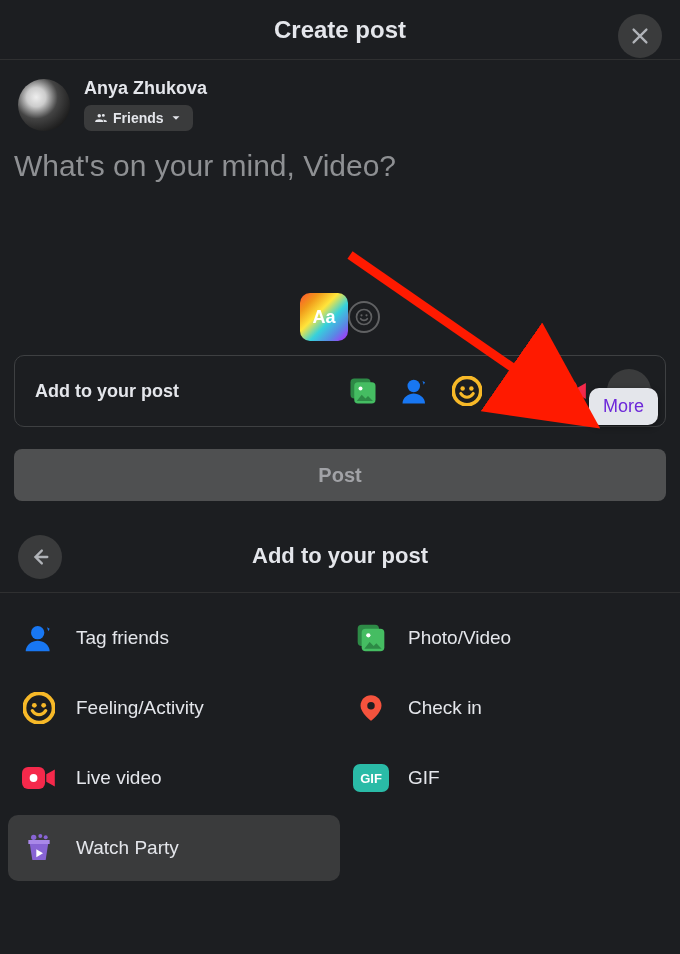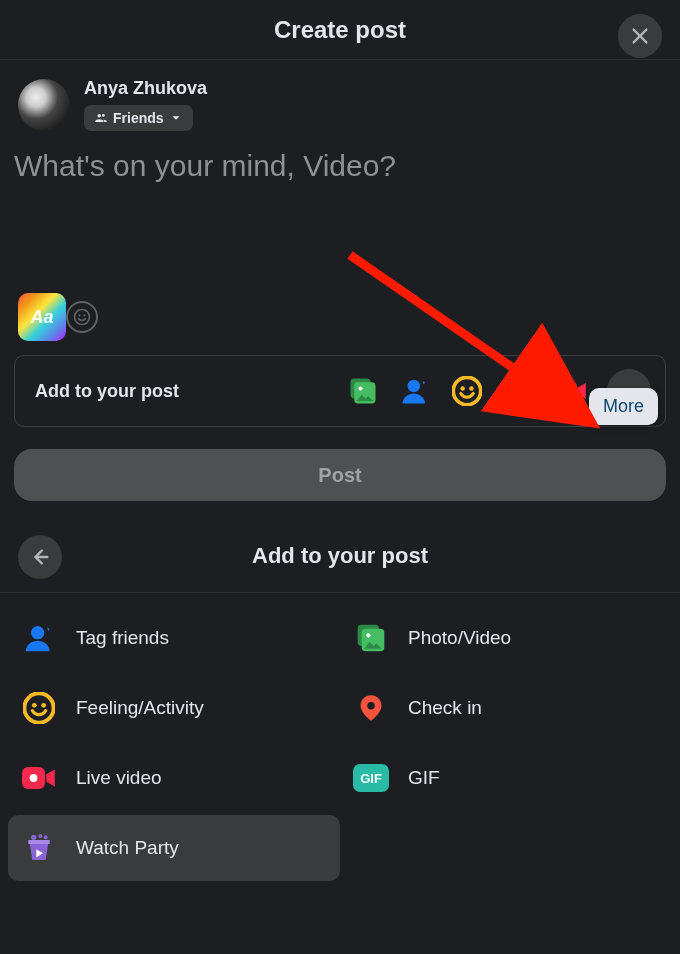--- a/index.html
+++ b/index.html
@@ -71,23 +71,22 @@
     padding: 6px 18px 0 14px;
     min-height: 150px;
   }
   .placeholder {
     font-size: 30px;
     color: #8e9093;
   }
   .bg-picker-row {
     display: flex;
     align-items: center;
-    justify-content: flex-start;
+    justify-content: center;
     padding: 0 18px 14px 18px;
-    font-style: italic;
   }
   .bg-chip {
     width: 48px;
     height: 48px;
     border-radius: 10px;
     background: linear-gradient(135deg, #ff512f, #f09819, #ffe53b, #36d1dc, #5b86e5, #b721ff);
     display: flex;
     align-items: center;
     justify-content: center;
     font-weight: 700;
@@ -121,21 +120,21 @@
     background: #3a3b3c;
     display:flex;align-items:center;justify-content:center;
     cursor:pointer;
   }
   .more-dots { display:flex; gap:4px; }
   .more-dots span { width:5px;height:5px;border-radius:50%;background:#8e9093;}
   .post-btn {
     margin: 22px 14px 0 14px;
     height: 52px;
     background: #4f5051;
-    border-radius: 18px;
+    border-radius: 8px;
     display:flex;align-items:center;justify-content:center;
     font-size: 20px;
     font-weight: 600;
     color: #a1a2a6;
     cursor: pointer;
   }
   .panel2-header {
     position: relative;
     height: 74px;
     display:flex;align-items:center;justify-content:center;
@@ -167,21 +166,21 @@
   }
   .grid-item.selected { background:#3a3b3c; }
   .grid-item .ic-box {
     width:38px;height:38px;display:flex;align-items:center;justify-content:center;
   }
   .tooltip {
     position:absolute;
     right: 22px;
     top: 388px;
     background:#e4e6eb;
-    color:#0c4a6e;
+    color:#6d28d9;
     font-size:18px;
     padding: 8px 14px;
     border-radius: 10px;
     font-weight:500;
     box-shadow: 0 2px 6px rgba(0,0,0,0.4);
   }
   .arrow {
     position:absolute;
     left: 340px;
     top: 245px;

